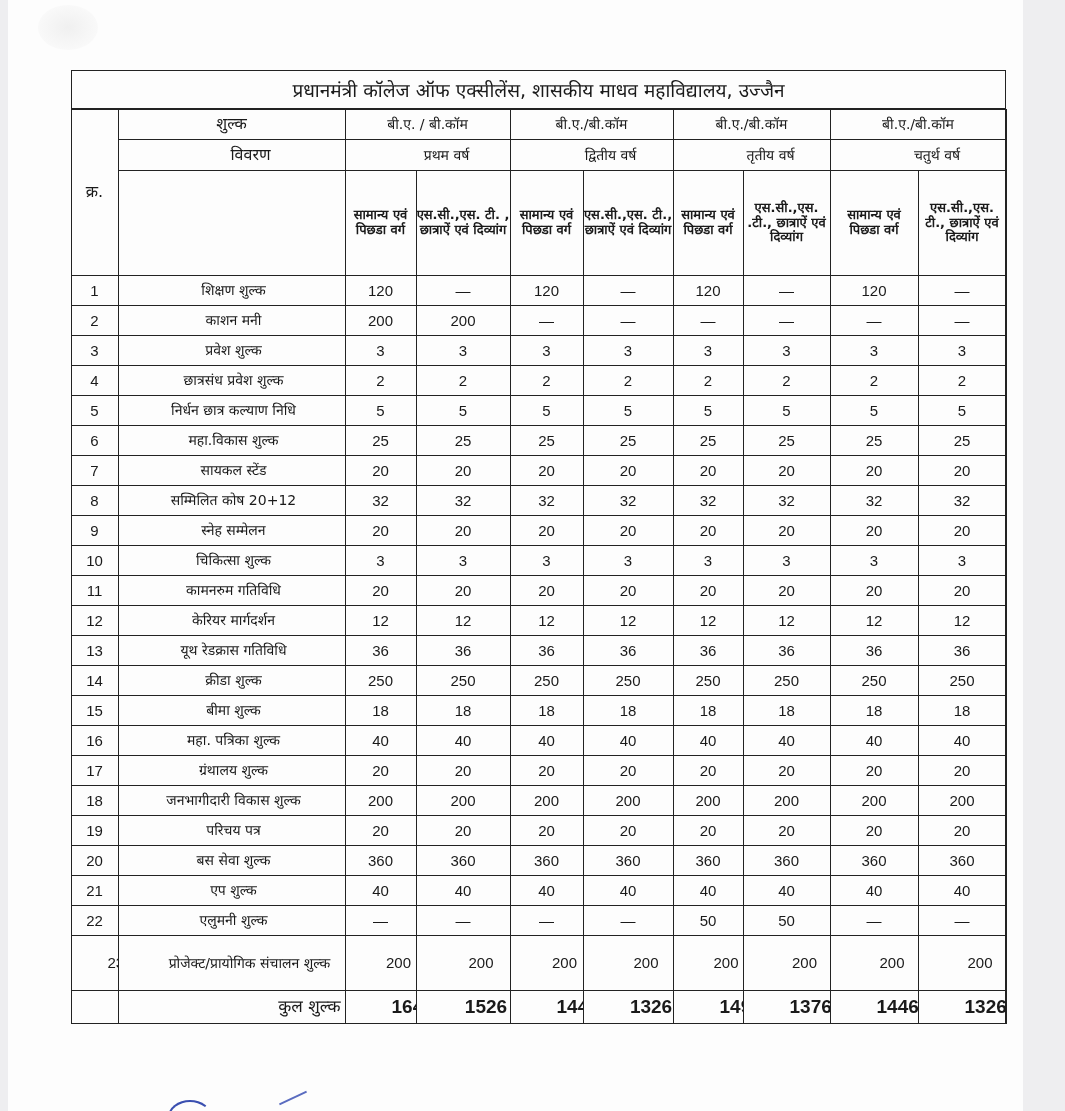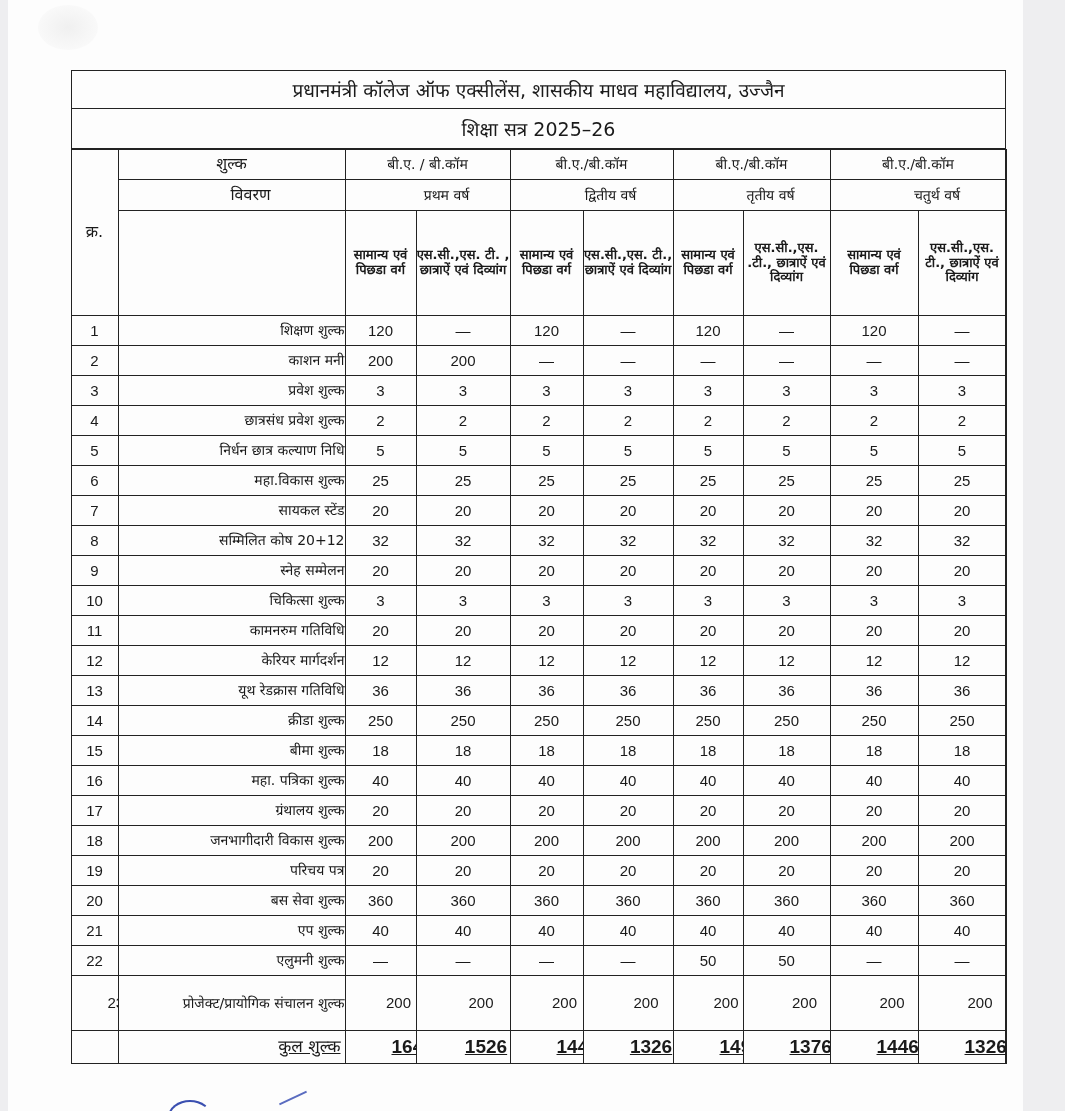--- a/index.html
+++ b/index.html
@@ -39,25 +39,25 @@
     font-weight: normal; font-size: 15px;
     font-family: "DejaVu Sans", sans-serif;
     line-height: 1.15;
     overflow: hidden;
   }
   th.h1 { height: 29px; font-size: 14px; }
   th.h2 { height: 30px; font-size: 14px; padding-left: 38px; }
   th.h3 { height: 104px; font-size: 13px; font-weight: bold; }
   th.big { font-size: 16px; }
   td.sno { font-family: "Liberation Sans", sans-serif; font-size: 15px; }
-  td.desc { text-align: right; padding-left: 4px; font-size: 14px; }
+  td.desc { text-align: center; padding-left: 4px; font-size: 14px; }
   td.num { font-family: "Liberation Sans", sans-serif; font-size: 15px; }
   tr.data td { height: 29px; }
   tr.data.tall td { height: 54px; padding-left: 36px; }
-  tr.total td { height: 32px; font-weight: bold; font-size: 19px; text-decoration: underline; }
+  tr.total td { height: 32px; font-weight: bold; font-size: 19px; }
   tr.total td.desc-total { text-align: right; padding-right: 4px; font-size: 17px; font-weight: normal; font-family: "DejaVu Sans", sans-serif; }
   tr.total td.num { font-family: "Liberation Sans", sans-serif; font-weight: bold; padding-left: 46px; }
   .smudge {
     position: absolute; left: 30px; top: 5px; width: 60px; height: 45px;
     border-radius: 50%;
     background: radial-gradient(ellipse at center, rgba(200,200,200,0.25), rgba(255,255,255,0));
   }
   .stamp {
     position: absolute; left: 160px; top: 1100px; width: 40px; height: 30px;
     border: 2px solid #3a4fb0; border-radius: 50%;
@@ -69,21 +69,20 @@
   }
 </style>
 </head>
 <body>
 
 <div class="page">
   <div class="smudge"></div>
 
   <div class="sheet">
     <div class="title-row t1">प्रधानमंत्री कॉलेज ऑफ एक्सीलेंस, शासकीय माधव महाविद्यालय, उज्जैन</div>
-    <div class="title-row t2">शिक्षा सत्र 2025–26</div>
 
     <table>
       <colgroup>
         <col style="width:47px">
           <col style="width:227px">
         <col style="width:71px">
           <col style="width:94px">
         <col style="width:73px">
           <col style="width:90px">
         <col style="width:70px">

